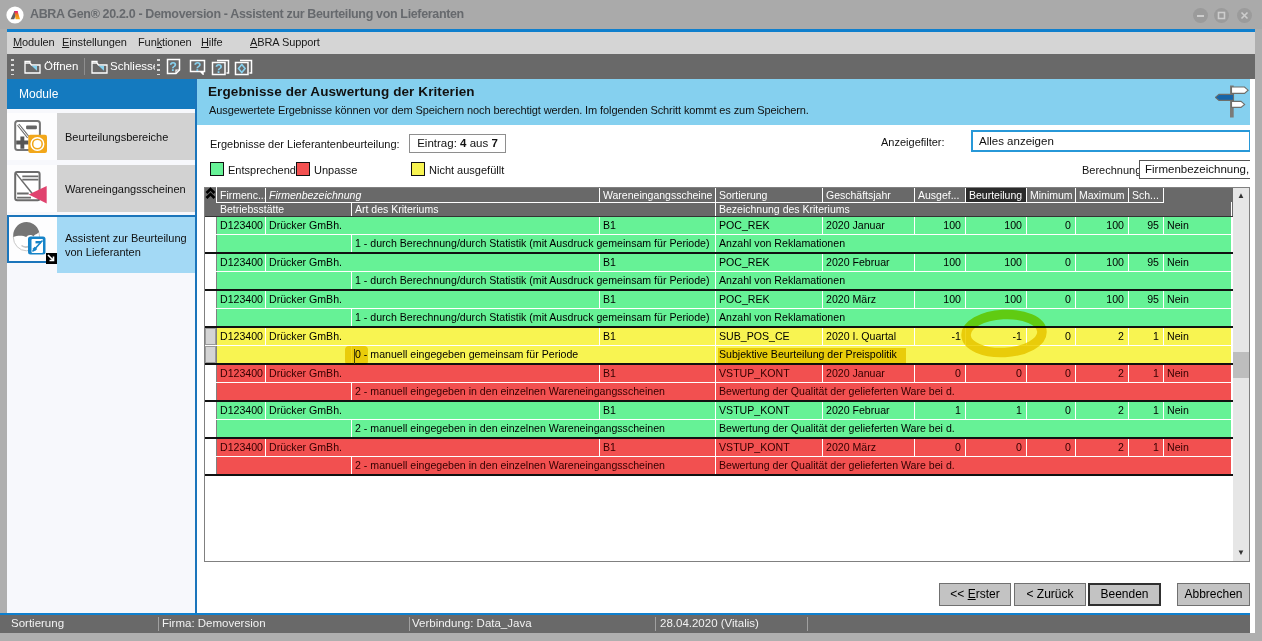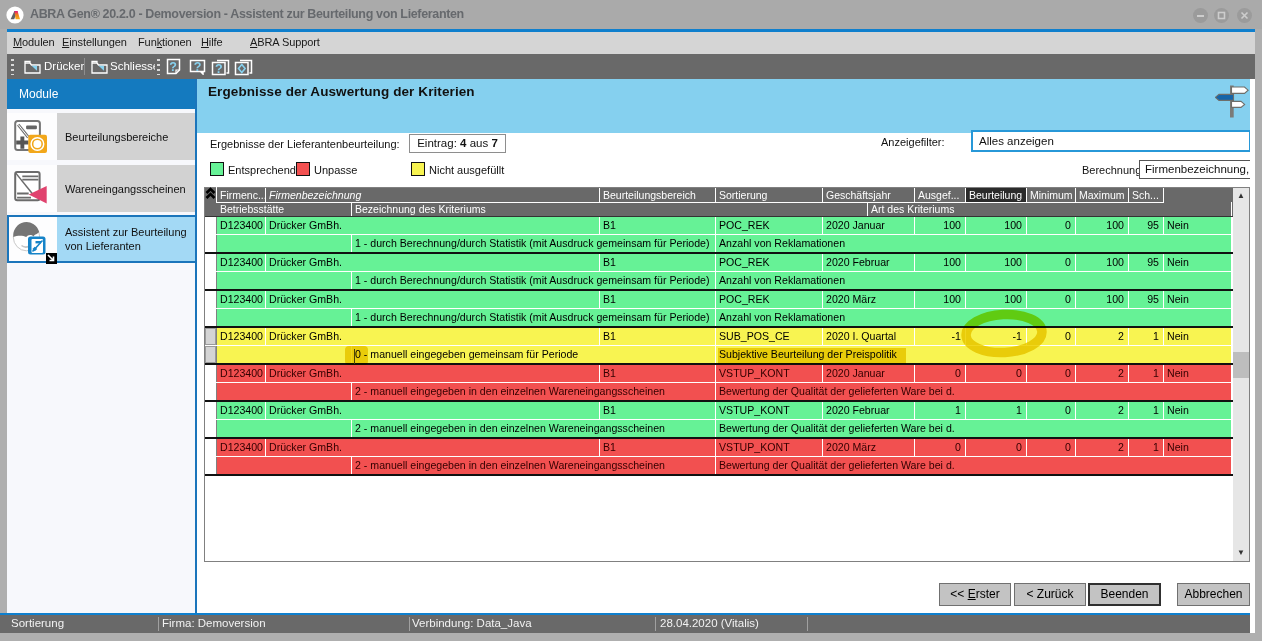--- a/index.html
+++ b/index.html
@@ -24,25 +24,25 @@
 .tbsep { top:4px; width:1px; height:17px; background:#8e8e8e; }
 
 
 #sidebar { left:7px; top:79px; width:190px; height:534px; background:#f7f8fc; border-right:2px solid #1b75bb; }
 
 .sb-item { left:0px; width:188px; height:35px; }
 .sb-ico { position:absolute; left:0; top:0; width:50px; height:47px; background:#fdfdfe; }
 .sb-lab { position:absolute; left:50px; top:0; right:0; height:47px; background:#d2d2d2; font-size:11px; color:#111; display:flex; align-items:center; padding-left:8px; }
 .sb-item.sel { border:2px solid #1b75bb; background:#a3d9f5; height:48px; width:190px; }
 .sb-item.sel .sb-ico { left:0; top:0; width:48px; height:44px; }
-.sb-item.sel .sb-lab { left:48px; height:44px; background:#a3d9f5; line-height:14px; }
+.sb-item.sel .sb-lab { left:48px; height:56px; background:#a3d9f5; line-height:14px; }
 
 
 #content { left:197px; top:79px; width:1054px; height:534px; background:#ffffff; }
-#chead { left:197px; top:79px; width:1054px; height:54px; background:#85d0ef; }
+#chead { left:197px; top:79px; width:1054px; height:46px; background:#85d0ef; }
 #chead h1 { position:absolute; left:11px; top:5px; font-size:13.5px; color:#111; letter-spacing:0.1px; }
 #chead p  { position:absolute; left:12px; top:25px; font-size:11px; letter-spacing:-0.1px; color:#111; }
 
 
 #bline2 { left:0; top:613px; width:1250px; height:2px; background:#0f7fcd; }
 .btn { height:23px; background:#c3c3c3; border:1px solid #707070; font-size:12px; color:#000; text-align:center; line-height:21px; }
 .btnd { border:1px solid #303030; box-shadow:inset 0 0 0 1px #303030; }
 
 
 #tablewrap { left:204px; top:187px; width:1046px; height:375px; border:1px solid #808080; background:#fff; }
@@ -100,21 +100,21 @@
   <span class="mi" style="left:131px">Fun<u>k</u>tionen</span>
   <span class="mi" style="left:194px"><u>H</u>ilfe</span>
   <span class="mi" style="left:243px"><u>A</u>BRA Support</span>
 </div>
 <div id="toolbar" class="abs">
   <div class="grip abs" style="left:4px"></div>
   <svg class="abs" style="left:17px;top:6px" width="17" height="14" viewBox="0 0 17 14">
     <path d="M1 3 h5 l1.5 2 h8.5 v8 h-15 z M1 3 v-1.7 h5 v1.7" fill="none" stroke="#fff" stroke-width="1.3"></path>
     <path d="M7.5 5.8 h5.5 v5 z" fill="#87d2f0"></path>
   </svg>
-  <span class="abs" style="left:37px;top:6px">Drücker</span>
+  <span class="abs" style="left:37px;top:6px">Öffnen</span>
   <div class="tbsep abs" style="left:77px"></div>
   <svg class="abs" style="left:84px;top:6px" width="17" height="14" viewBox="0 0 17 14">
     <path d="M1 3 h5 l1.5 2 h8.5 v8 h-15 z M1 3 v-1.7 h5 v1.7" fill="none" stroke="#fff" stroke-width="1.3"></path>
     <path d="M7.5 5.8 h5.5 v5 z" fill="#87d2f0"></path>
   </svg>
   <span class="abs" style="left:103px;top:6px;width:45px;overflow:hidden;display:inline-block;white-space:nowrap">Schliessen</span>
   <div class="grip abs" style="left:150px"></div>
   <svg class="abs" style="left:159px;top:4px" width="15" height="17" viewBox="0 0 15 17">
     <path d="M1.5 1.5 h12 v10.5 l-3.5 3.5 h-8.5 z" fill="none" stroke="#fff" stroke-width="1.5"></path>
     <path d="M13.5 12 h-3.5 v3.5" fill="none" stroke="#fff" stroke-width="1.2"></path>
@@ -182,20 +182,21 @@
         <rect x="0" y="0" width="11" height="11" fill="#000"></rect>
         <path d="M2 2 L7.5 7.5 M7.5 3.5 L7.5 7.5 L3.5 7.5" stroke="#fff" stroke-width="1.6" fill="none"></path>
       </svg>
     </div>
     <div class="sb-lab">Assistent zur Beurteilung<br>von Lieferanten</div>
   </div>
 </div>
 <div id="content" class="abs"></div>
 <div id="chead" class="abs">
   <h1>Ergebnisse der Auswertung der Kriterien</h1>
+  <p>Ausgewertete Ergebnisse können vor dem Speichern noch berechtigt werden. Im folgenden Schritt kommt es zum Speichern.</p>
   <svg class="abs" style="left:1018px;top:6px" width="36" height="34" viewBox="0 0 36 34">
     <rect x="15" y="0.5" width="3.7" height="32" fill="#7b7b78"></rect>
     <path d="M16.5 2 h13 l3.6 3.2 l-3.6 3.2 h-13 z" fill="#fff" stroke="#6e6e6a" stroke-width="1.1"></path>
     <path d="M18.5 9.4 h-14.5 l-3.7 3 l3.7 3 h14.5 z" fill="#1565a8" stroke="#6e6e6a" stroke-width="1.1"></path>
     <path d="M16.5 16.4 h9.5 l3.6 3 l-3.6 3 h-9.5 z" fill="#fff" stroke="#6e6e6a" stroke-width="1.1"></path>
   </svg>
 </div>
 
 <div class="abs" style="left:210px;top:138px;font-size:11px;color:#111">Ergebnisse der Lieferantenbeurteilung:</div>
 <div class="abs" style="left:409px;top:134px;width:97px;height:19px;border:1px solid #8e8e8e;background:#fff;font-size:11.5px;color:#111;text-align:center;line-height:17px">Eintrag: <b>4</b> aus <b>7</b></div>
@@ -211,35 +212,35 @@
 <div class="abs" style="left:1082px;top:164px;font-size:11px;color:#111">Berechnung:</div>
 <div class="abs" style="left:1139px;top:160px;width:122px;height:19px;border:1px solid #555;background:#fff;font-size:11.5px;color:#111;line-height:17px;padding-left:5px;white-space:nowrap">Firmenbezeichnung, Ge</div>
 
 <div id="tablewrap" class="abs">
 <div class="trow hrow h1">
   <div class="hc hcm" style="width:12px;padding:0"><svg width="11" height="13" viewBox="0 0 11 13" style="margin-left:0px">
           <path d="M1.5 6 L5.5 2 L9.5 6 M1.5 11 L5.5 7 L9.5 11" stroke="#000" stroke-width="2.6" fill="none"></path>
         </svg></div>
   <div class="hc" style="width:49px;">Firmenc...</div>
   <div class="hc" style="width:334px;font-style:italic;">Firmenbezeichnung</div>
-  <div class="hc" style="width:116px;">Beurteilungsbereich</div>
+  <div class="hc" style="width:116px;">Wareneingangsscheine</div>
   <div class="hc" style="width:107px;">Sortierung</div>
   <div class="hc" style="width:92px;">Geschäftsjahr</div>
   <div class="hc" style="width:51px;">Ausgef...</div>
   <div class="hc" style="width:61px;background:#2b2b2b;">Beurteilung</div>
   <div class="hc" style="width:49px;">Minimum</div>
   <div class="hc" style="width:53px;">Maximum</div>
   <div class="hc" style="width:35px;">Sch...</div>
   <div class="hc" style="width:68px;margin-top:44px;">Übernahme</div>
 </div>
 <div class="trow hrow" style="border-bottom:1px solid #333">
   <div class="hc" style="width:12px;padding:0;"></div>
   <div class="hc" style="width:135px;">Betriebsstätte</div>
+  <div class="hc" style="width:364px;">Art des Kriteriums</div>
   <div class="hc" style="width:516px;">Bezeichnung des Kriteriums</div>
-  <div class="hc" style="width:364px;">Art des Kriteriums</div>
 </div>
 <div class="rec green">
   <div class="trow drow ra">
     <div class="dc mk" style="width:12px"></div>
     <div class="dc" style="width:49px">D123400</div>
     <div class="dc" style="width:334px">Drücker GmBh.</div>
     <div class="dc" style="width:116px">B1</div>
     <div class="dc" style="width:107px">POC_REK</div>
     <div class="dc" style="width:92px">2020 Januar</div>
     <div class="dc num" style="width:51px">100</div>

